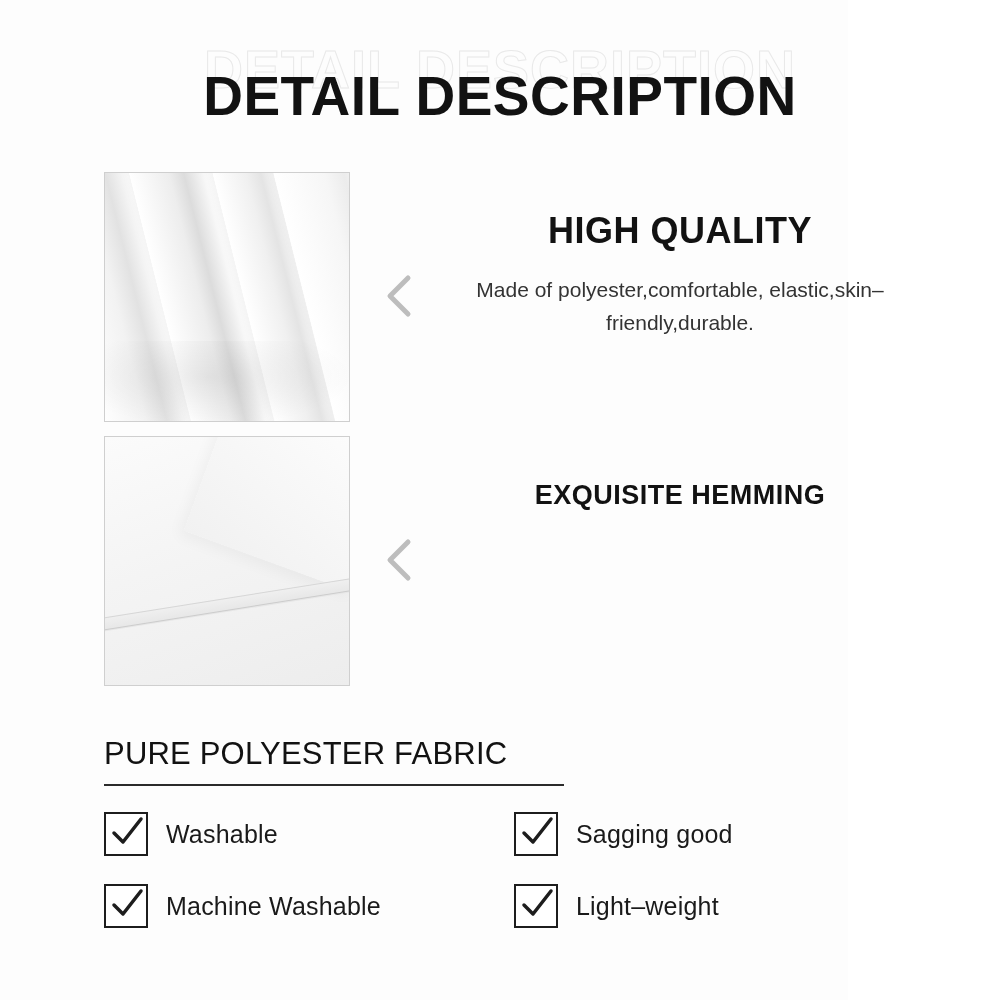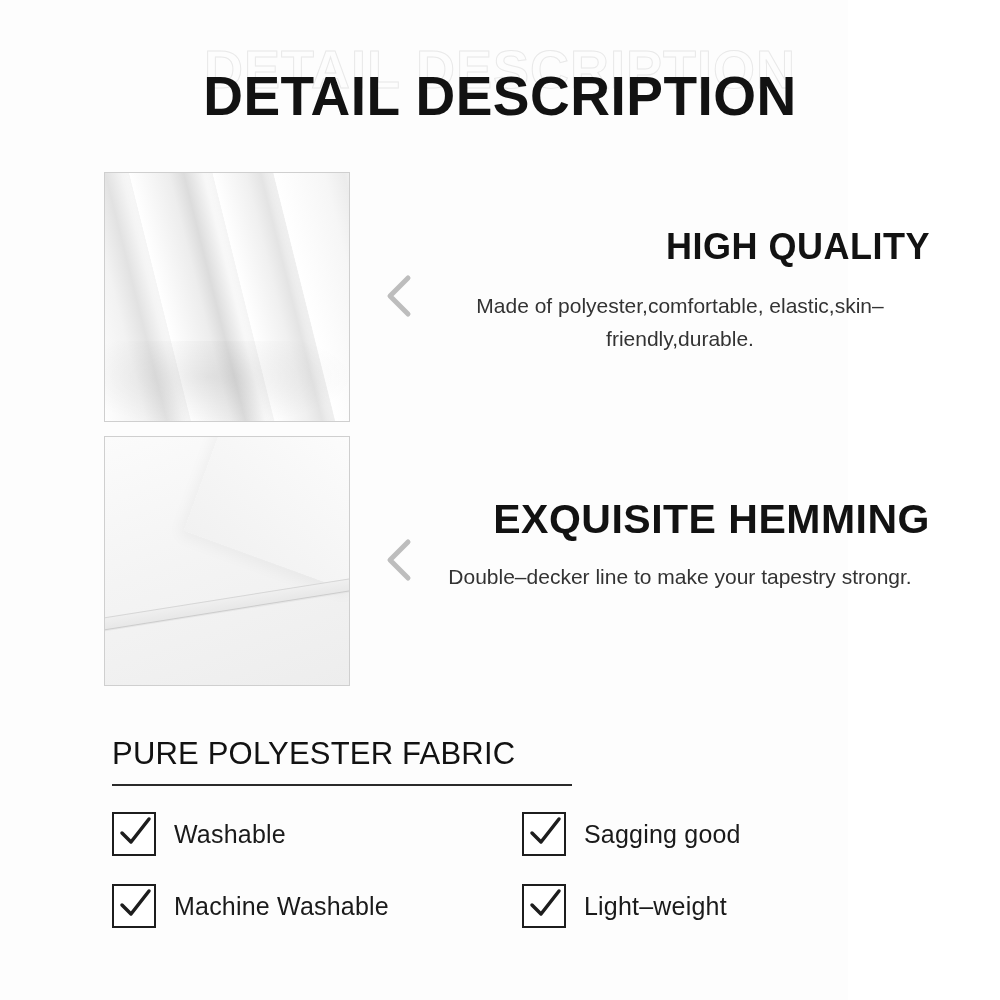--- a/index.html
+++ b/index.html
@@ -163,38 +163,37 @@
     left: 430px;
     top: 38px;
     width: 500px;
     text-align: center;
   }
   .feature-title {
     font-size: 36px;
     font-weight: 700;
     letter-spacing: 0.5px;
     color: #121212;
-    margin: 16px 0 22px 0;
+    margin: 0 0 22px 0;
     white-space: nowrap;
-    text-align: right;
   }
   .feature-desc {
     font-size: 21px;
     line-height: 1.55;
     color: #333333;
     margin: 9px;
   }
 
   .feature-2 .feature-text { top: 44px; }
-  .feature-2 .feature-title { font-size: 41px; margin-bottom: 18px; }
+  .feature-2 .feature-title { font-size: 27px; margin-bottom: 18px; }
 
   
   .fabric {
     position: absolute;
-    left: 112px;
+    left: 104px;
     top: 736px;
     width: 800px;
   }
   .fabric-title {
     font-size: 31px;
     font-weight: 400;
     letter-spacing: 0.2px;
     color: #121212;
     margin: 0 0 12px 0;
   }
@@ -274,21 +273,20 @@
         <div class="hem-line l2"></div>
       </div>
     </div>
     <div class="arrow">
       <svg width="34" height="48" viewBox="0 0 34 48" aria-hidden="true">
         <polyline points="26,6 8,24 26,42" fill="none" stroke="#bdbdbd" stroke-width="5" stroke-linecap="round" stroke-linejoin="round"></polyline>
       </svg>
     </div>
     <div class="feature-text">
       <p class="feature-title">EXQUISITE HEMMING</p>
-      <p class="feature-desc">Double–decker line to make your tapestry strongr.</p>
     </div>
   </div>
 
   <div class="fabric">
     <h2 class="fabric-title">PURE POLYESTER FABRIC</h2>
     <div class="fabric-rule"></div>
     <div class="fabric-grid">
 
       <div class="fabric-item">
         <span class="checkbox">

